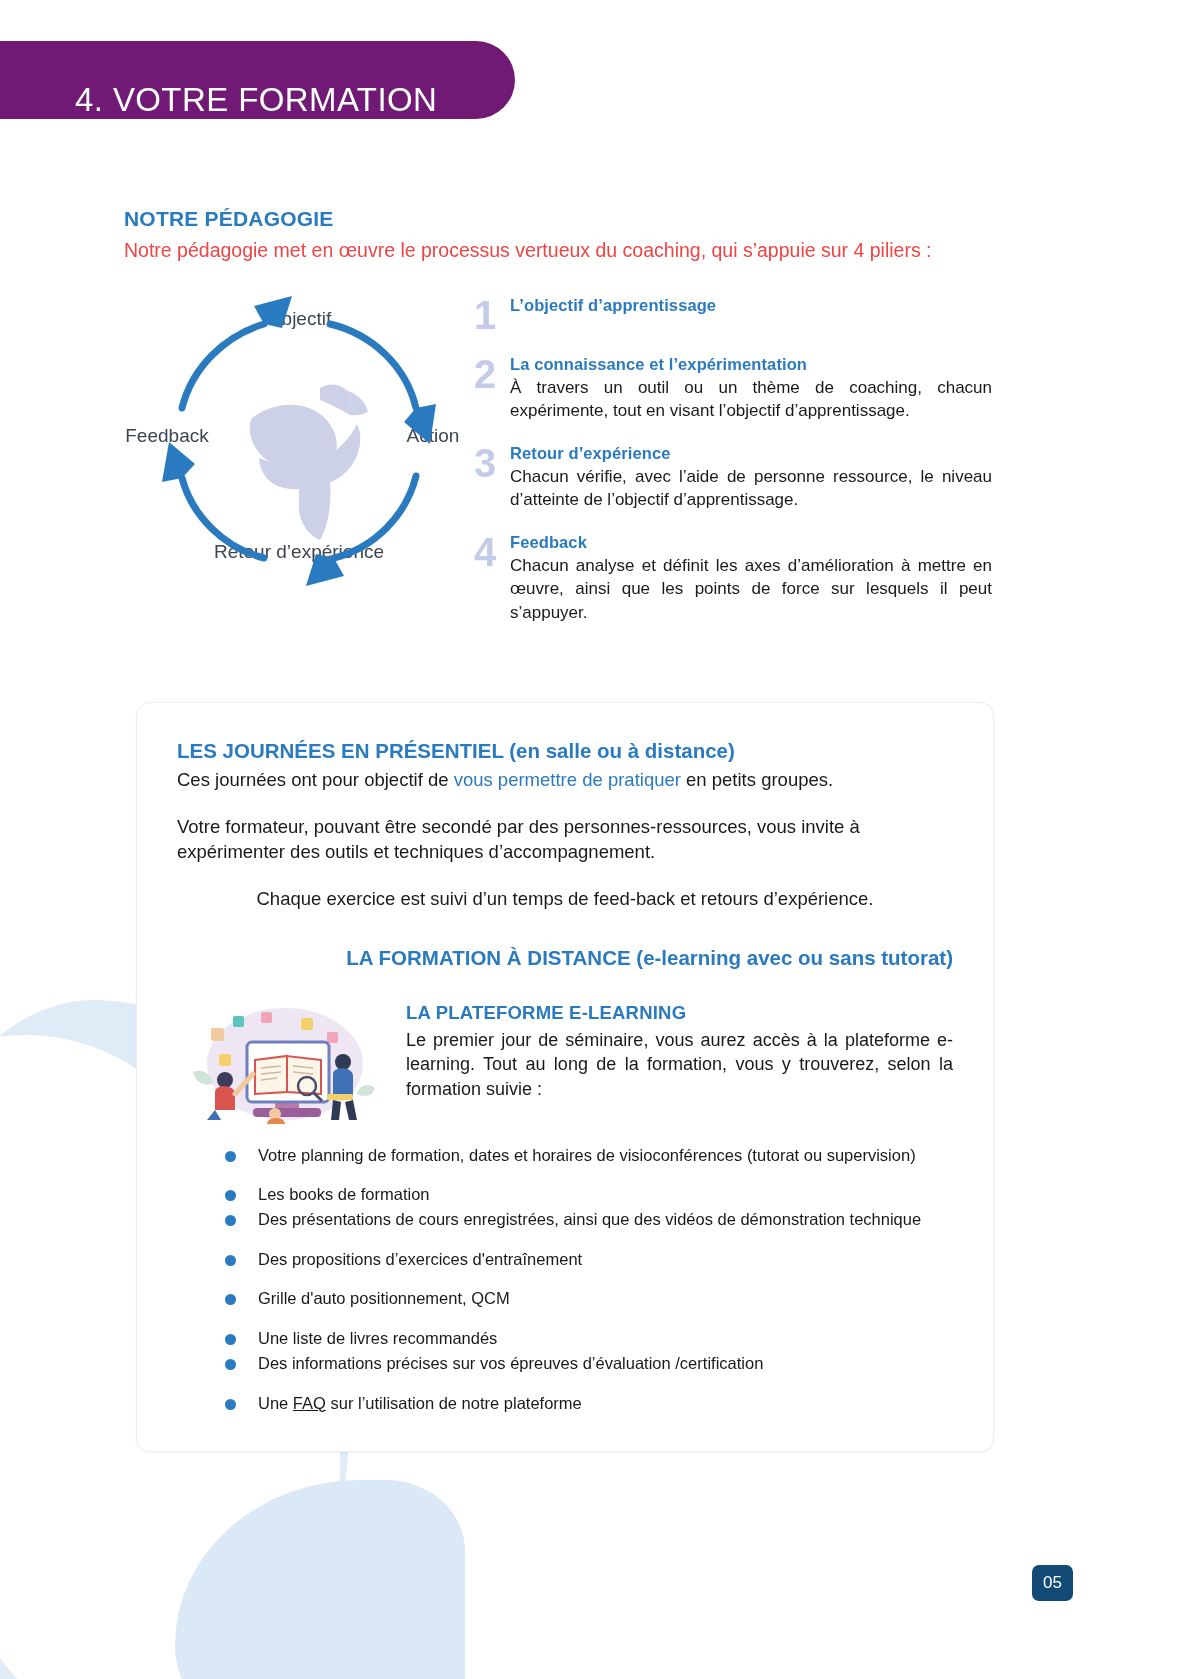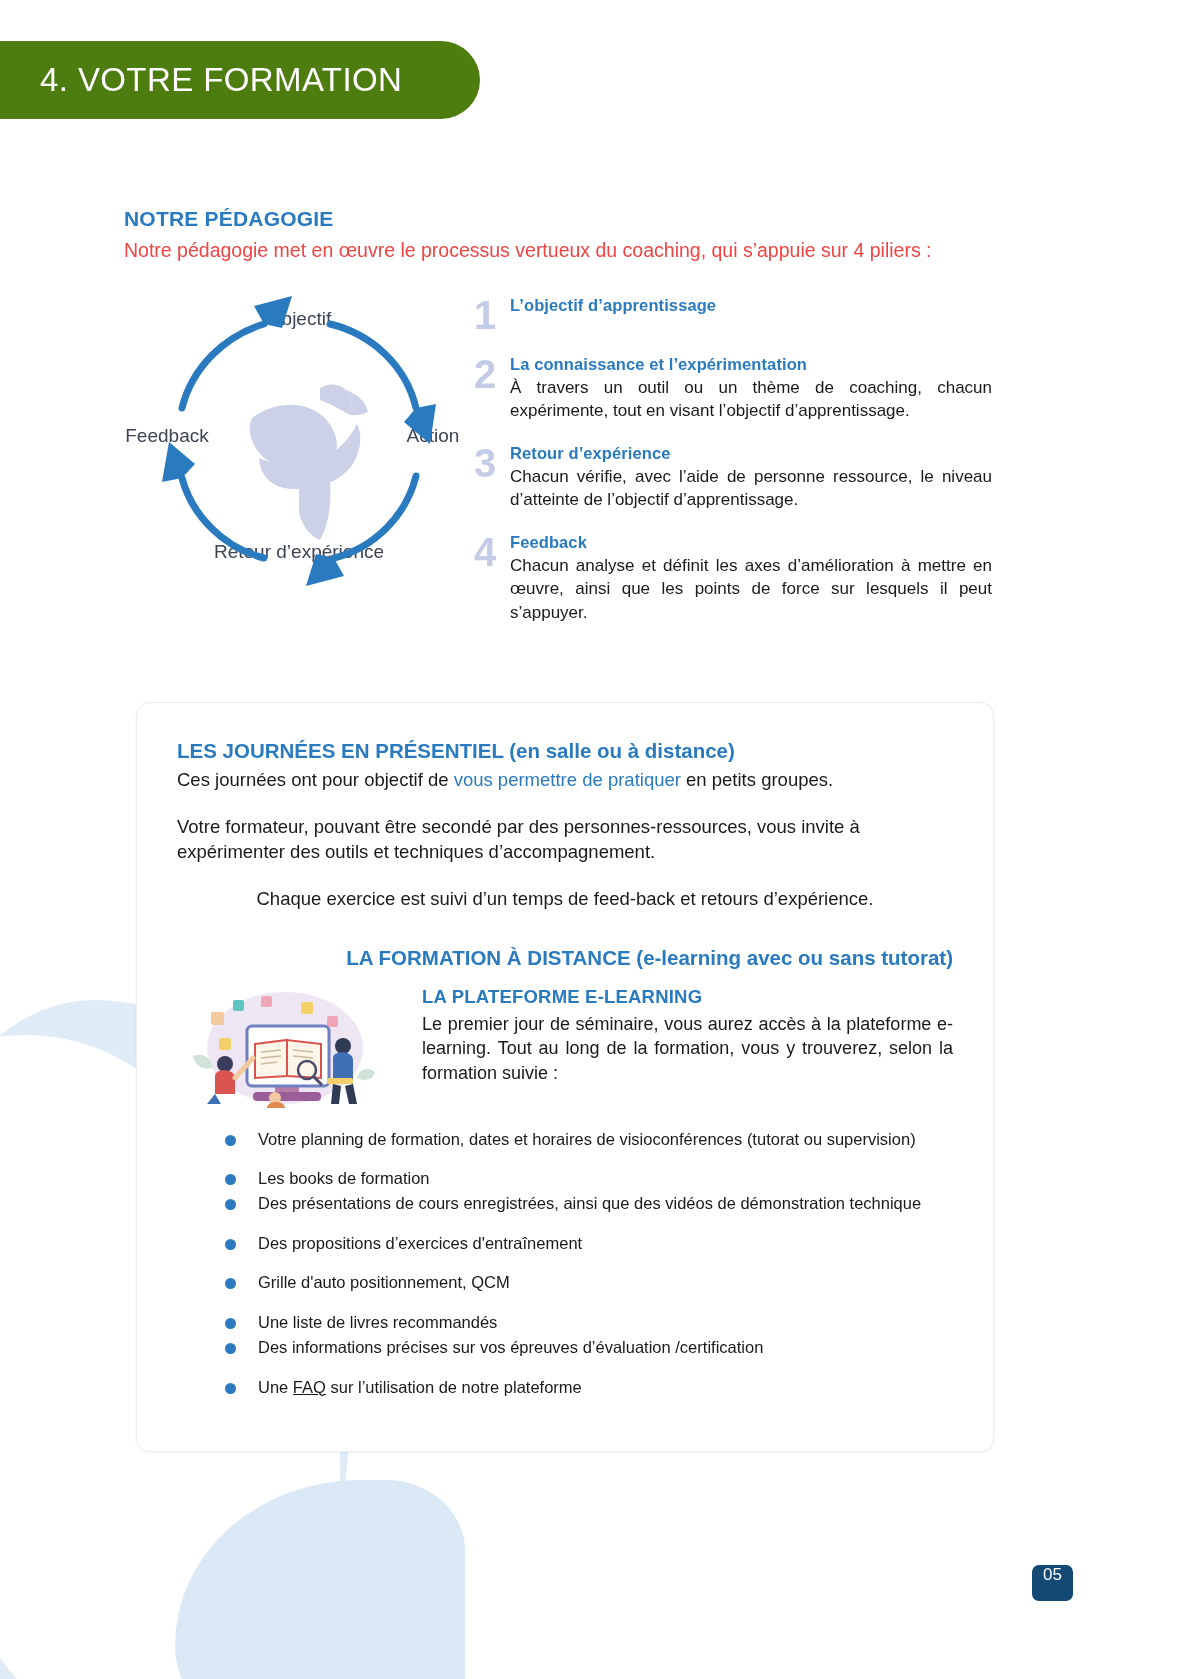--- a/index.html
+++ b/index.html
@@ -35,23 +35,23 @@
   }
   .deco-blue-tail{
     left:175px;top:1480px;width:290px;height:260px;
     border-radius:70% 30% 20% 40%;
     background:#dbe9f6;
   }
 
   
   .banner{
     position:absolute;left:0;top:41px;height:78px;width:480px;
-    background:#4d7c0f;
+    background:#701a75;
     border-top-right-radius:39px;border-bottom-right-radius:39px;
-    display:flex;align-items:center;
+    display:flex;align-items:flex-end;padding-left:35px;
   }
   .banner-title{
     color:#ffffff;font-size:33px;letter-spacing:.4px;padding-left:40px;
     font-weight:400;white-space:nowrap;
   }
 
   
   .h-blue{
     color:#2a7ac0;font-weight:bold;
   }
@@ -96,21 +96,21 @@
     font-size:18.5px;line-height:1.36;color:#1a1a1a;margin:0 0 22px 0;
   }
   .card-p.tight{margin-bottom:0;text-align:center;}
   .strong-blue{color:#2a7ac0;font-weight:normal;}
 
   .h-distance{
     font-size:20.5px;color:#2a7ac0;font-weight:bold;margin-top:34px;text-align:right;
   }
 
   
-  .elearn-row{display:flex;margin-top:16px;gap:16px;}
+  .elearn-row{display:flex;margin-top:32px;}
   .elearn-img{
     width:215px;flex:0 0 215px;height:120px;position:relative;
   }
   .elearn-txt{flex:1;padding-left:14px;}
   .elearn-h{
     font-size:18.5px;color:#2a7ac0;font-weight:bold;margin-bottom:4px;letter-spacing:.2px;
   }
   .elearn-p{font-size:18px;line-height:1.38;text-align:justify;}
 
   
@@ -121,21 +121,21 @@
     width:11px;height:11px;border-radius:50%;background:#2a7ac0;
     flex:0 0 11px;margin-top:7px;margin-right:22px;
   }
   .bullet-text{font-size:16.5px;line-height:1.42;text-align:justify;flex:1;}
   .bullet-text u{text-decoration:underline;}
 
   
   .page-badge{
     position:absolute;left:1032px;top:1565px;width:41px;height:36px;
     background:#134a75;border-radius:7px;color:#fff;font-size:17px;
-    display:flex;justify-content:center;font-weight:400;
+    display:flex;align-items:center;justify-content:center;font-weight:400;
   }
 </style>
 </head>
 <body>
 
 <div class="deco deco-blueband"></div>
 <div class="deco deco-lilac"></div>
 <div class="deco deco-white-ring"></div>
 <div class="deco deco-lilac3"></div>
 <div class="deco deco-blueband2"></div>

